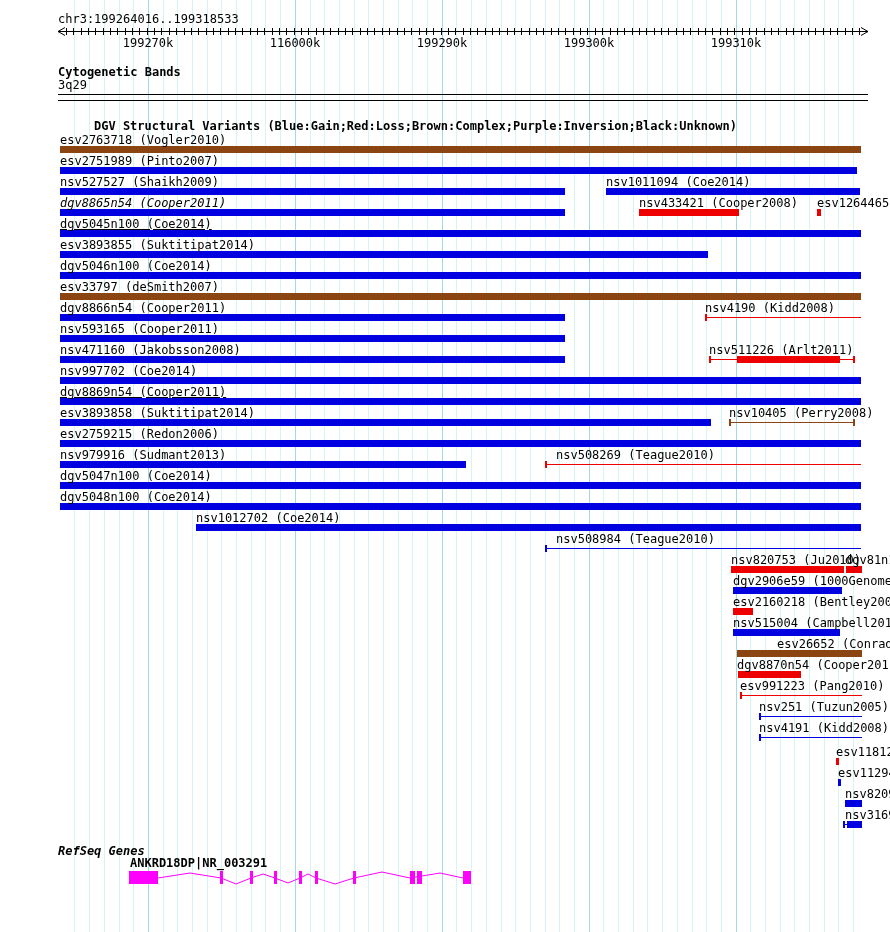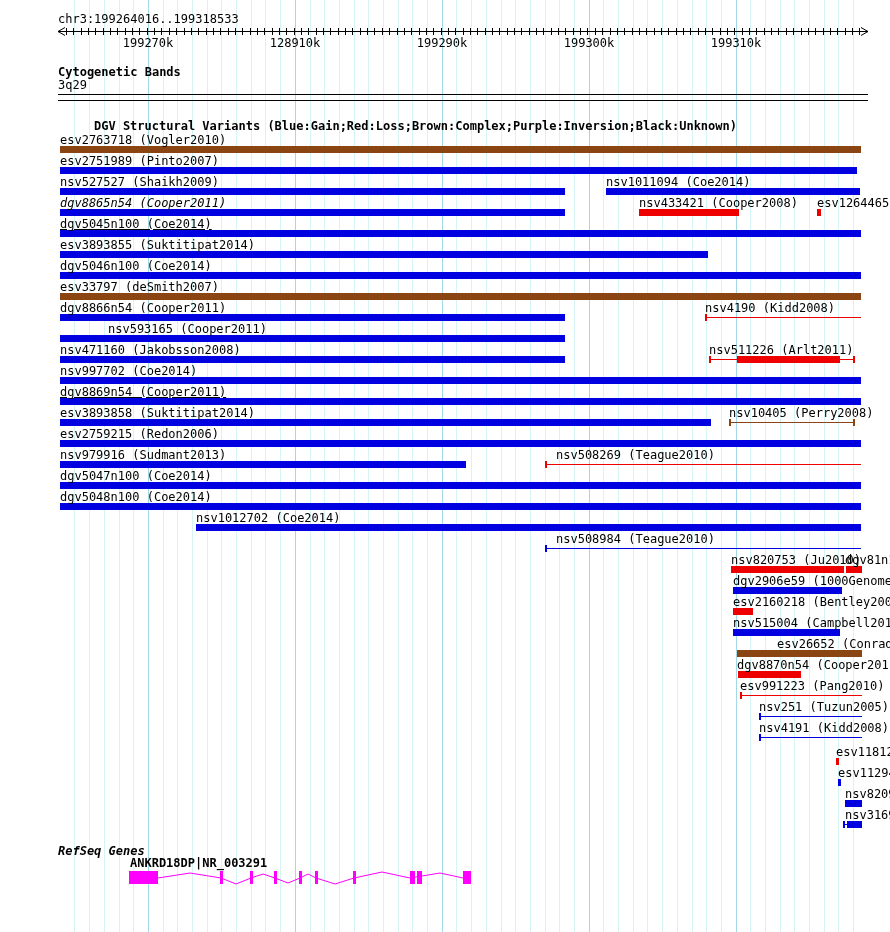--- a/index.html
+++ b/index.html
@@ -195,21 +195,21 @@
       <div style="position: absolute; left: 801px; top: 28px; width: 1px; height: 7px; background: rgb(0, 0, 0);"></div>
       <div style="position: absolute; left: 808px; top: 28px; width: 1px; height: 7px; background: rgb(0, 0, 0);"></div>
       <div style="position: absolute; left: 815px; top: 28px; width: 1px; height: 7px; background: rgb(0, 0, 0);"></div>
       <div style="position: absolute; left: 823px; top: 28px; width: 1px; height: 7px; background: rgb(0, 0, 0);"></div>
       <div style="position: absolute; left: 830px; top: 28px; width: 1px; height: 7px; background: rgb(0, 0, 0);"></div>
       <div style="position: absolute; left: 837px; top: 28px; width: 1px; height: 7px; background: rgb(0, 0, 0);"></div>
       <div style="position: absolute; left: 845px; top: 28px; width: 1px; height: 7px; background: rgb(0, 0, 0);"></div>
       <div style="position: absolute; left: 852px; top: 28px; width: 1px; height: 7px; background: rgb(0, 0, 0);"></div>
       <div style="position: absolute; left: 859px; top: 28px; width: 1px; height: 7px; background: rgb(0, 0, 0);"></div>
       <div class="lbl" style="position: absolute; left: 108px; top: 37px; width: 80px; text-align: center;">199270k</div>
-      <div class="lbl" style="position: absolute; left: 255px; top: 37px; width: 80px; text-align: center;">128910k</div>
+      <div class="lbl" style="position: absolute; left: 255px; top: 37px; width: 80px; text-align: center;">116000k</div>
       <div class="lbl" style="position: absolute; left: 402px; top: 37px; width: 80px; text-align: center;">199290k</div>
       <div class="lbl" style="position: absolute; left: 549px; top: 37px; width: 80px; text-align: center;">199300k</div>
       <div class="lbl" style="position: absolute; left: 696px; top: 37px; width: 80px; text-align: center;">199310k</div>
     </div>
 
   <div class="lbl hdr" style="left:58px;top:66px;">Cytogenetic Bands</div>
   <div class="lbl" style="left:58px;top:79px;">3q29</div>
   <div class="sep" style="left:58px;top:94px;width:810px;"></div>
   <div class="sep" style="left:58px;top:100px;width:810px;"></div>
 
@@ -236,21 +236,21 @@
       <div style="position: absolute; left: 60px; top: 251px; width: 648px; height: 7px; background: rgb(0, 0, 224);"></div>
       <div class="lbl" style="position: absolute; left: 60px; top: 260px;">dgv5046n100 (Coe2014)</div>
       <div style="position: absolute; left: 60px; top: 272px; width: 801px; height: 7px; background: rgb(0, 0, 224);"></div>
       <div class="lbl" style="position: absolute; left: 60px; top: 281px;">esv33797 (deSmith2007)</div>
       <div style="position: absolute; left: 60px; top: 293px; width: 801px; height: 7px; background: rgb(139, 69, 19);"></div>
       <div class="lbl" style="position: absolute; left: 60px; top: 302px;">dgv8866n54 (Cooper2011)</div>
       <div style="position: absolute; left: 60px; top: 314px; width: 505px; height: 7px; background: rgb(0, 0, 224);"></div>
       <div class="lbl" style="position: absolute; left: 705px; top: 302px;">nsv4190 (Kidd2008)</div>
       <div style="position: absolute; left: 705px; top: 317px; width: 156px; height: 1px; background: rgb(238, 0, 0);"></div>
       <div style="position: absolute; left: 705px; top: 314px; width: 2px; height: 7px; background: rgb(238, 0, 0);"></div>
-      <div class="lbl" style="position: absolute; left: 60px; top: 323px; margin-left: 48px;">nsv593165 (Cooper2011)</div>
+      <div class="lbl" style="position: absolute; left: 60px; top: 323px;">nsv593165 (Cooper2011)</div>
       <div style="position: absolute; left: 60px; top: 335px; width: 505px; height: 7px; background: rgb(0, 0, 224);"></div>
       <div class="lbl" style="position: absolute; left: 60px; top: 344px;">nsv471160 (Jakobsson2008)</div>
       <div style="position: absolute; left: 60px; top: 356px; width: 505px; height: 7px; background: rgb(0, 0, 224);"></div>
       <div class="lbl" style="position: absolute; left: 709px; top: 344px;">nsv511226 (Arlt2011)</div>
       <div style="position: absolute; left: 709px; top: 359px; width: 146px; height: 1px; background: rgb(238, 0, 0);"></div>
       <div style="position: absolute; left: 709px; top: 356px; width: 2px; height: 7px; background: rgb(238, 0, 0);"></div>
       <div style="position: absolute; left: 853px; top: 356px; width: 2px; height: 7px; background: rgb(238, 0, 0);"></div>
       <div style="position: absolute; left: 737px; top: 356px; width: 103px; height: 7px; background: rgb(238, 0, 0);"></div>
       <div class="lbl" style="position: absolute; left: 60px; top: 365px;">nsv997702 (Coe2014)</div>
       <div style="position: absolute; left: 60px; top: 377px; width: 801px; height: 7px; background: rgb(0, 0, 224);"></div>

